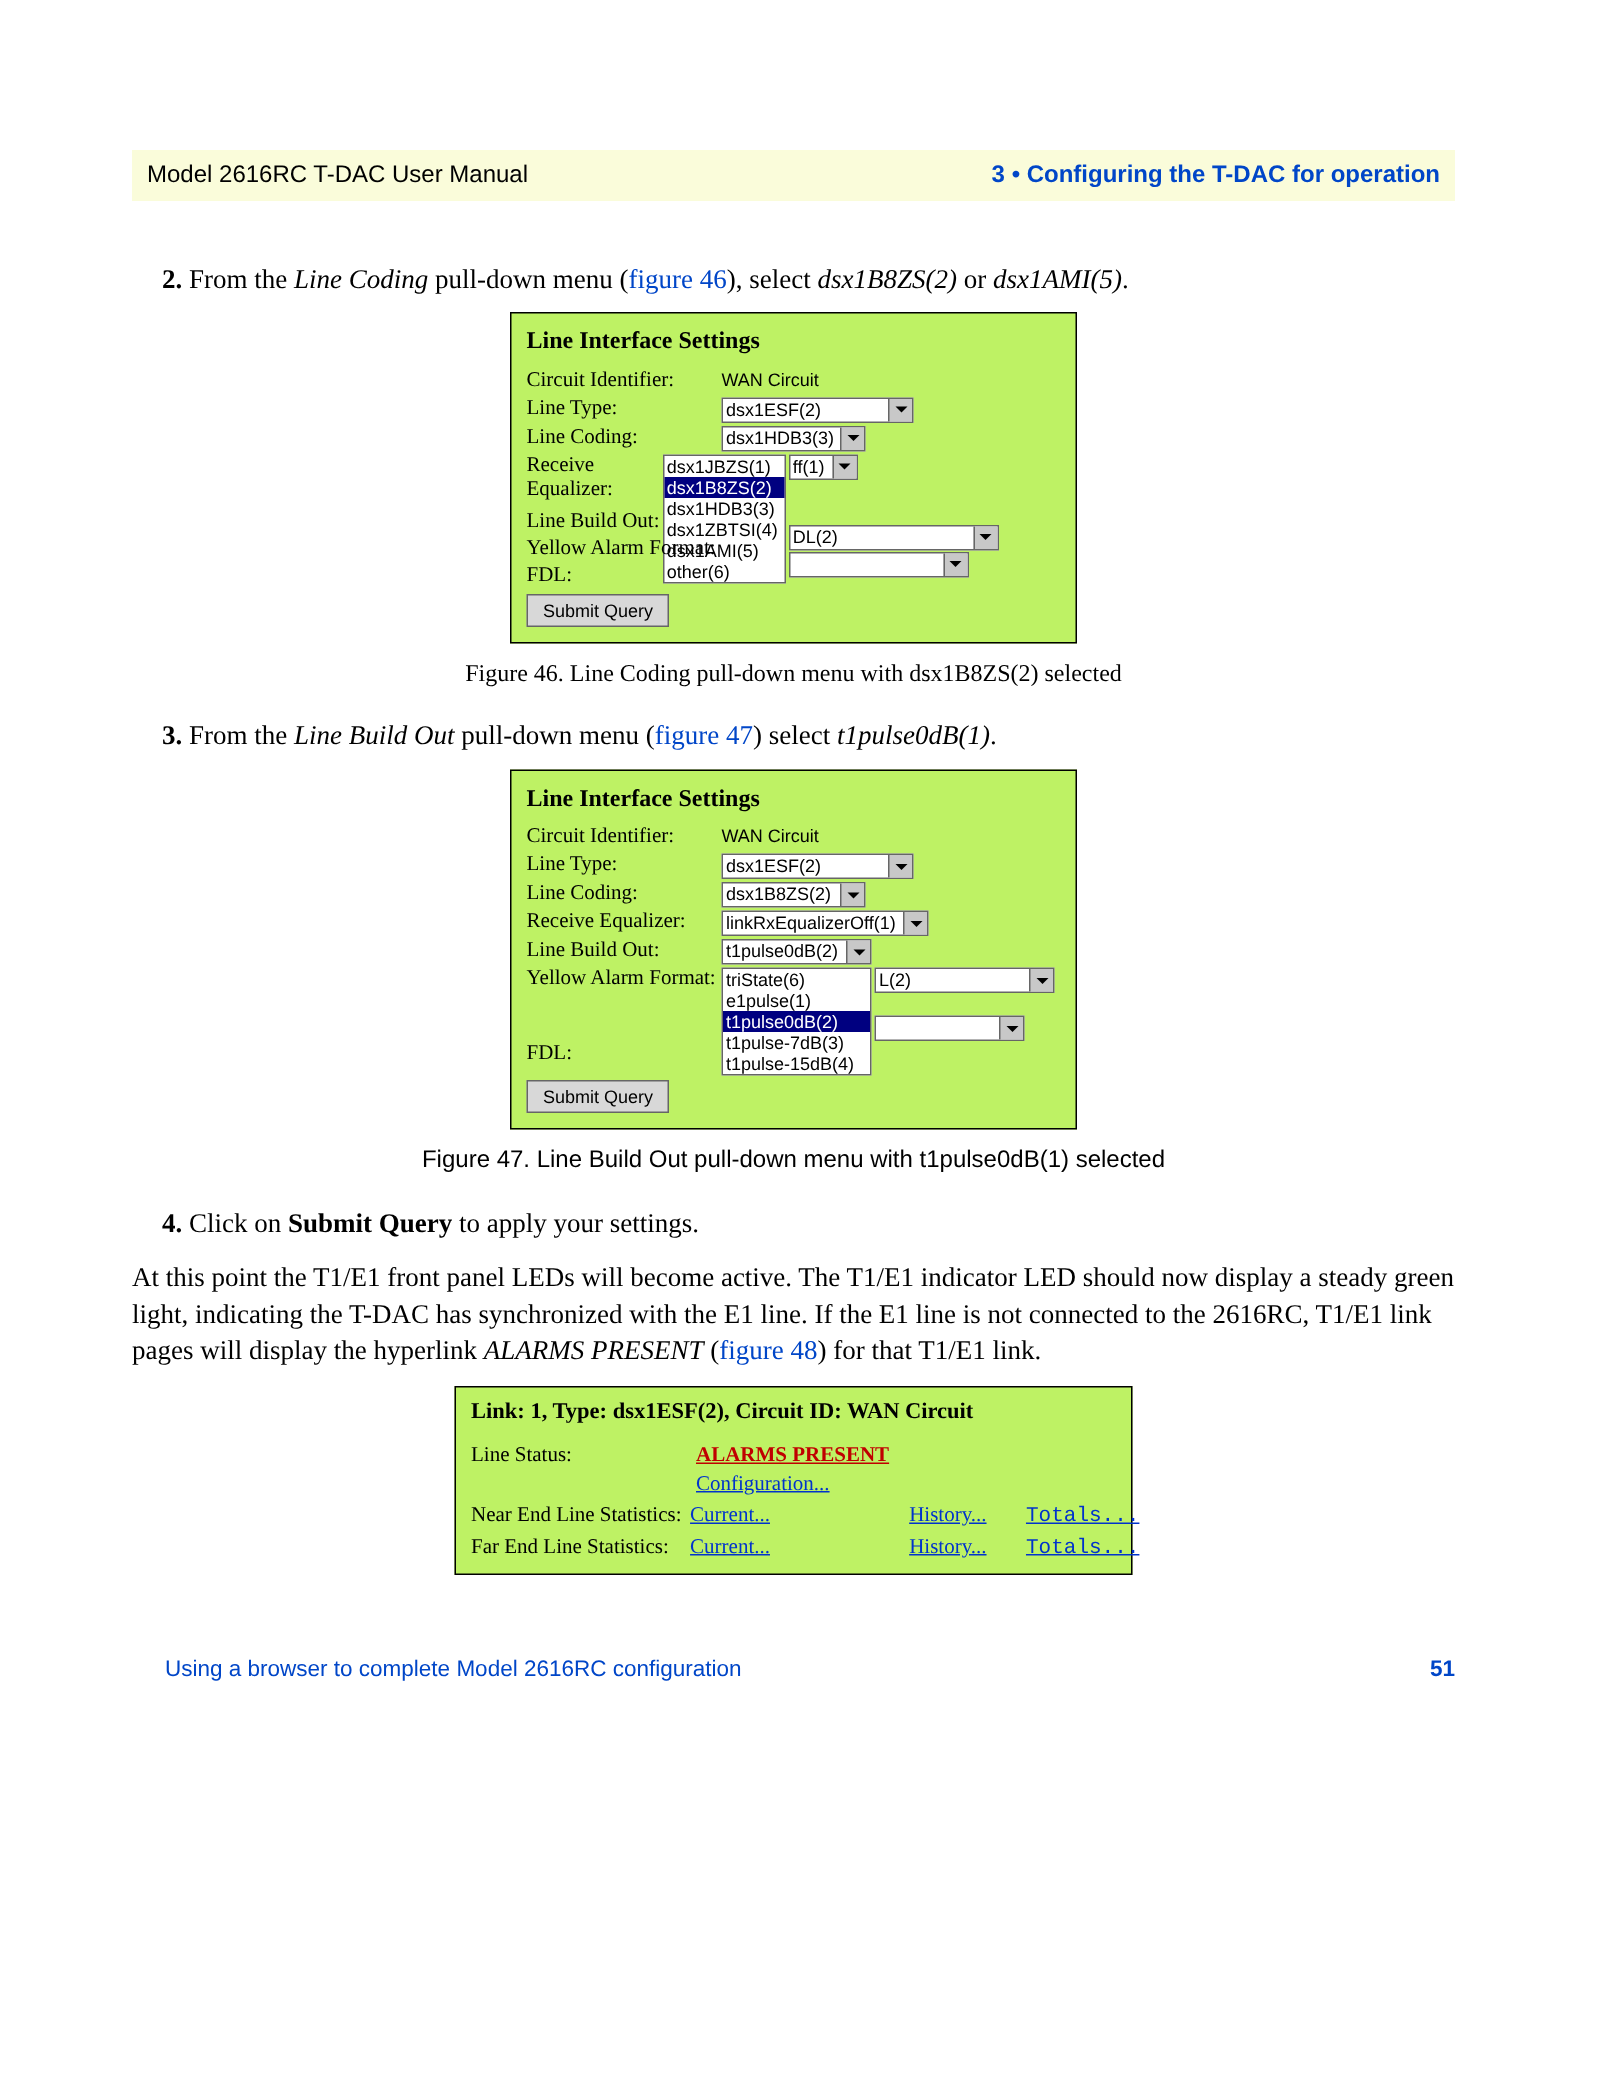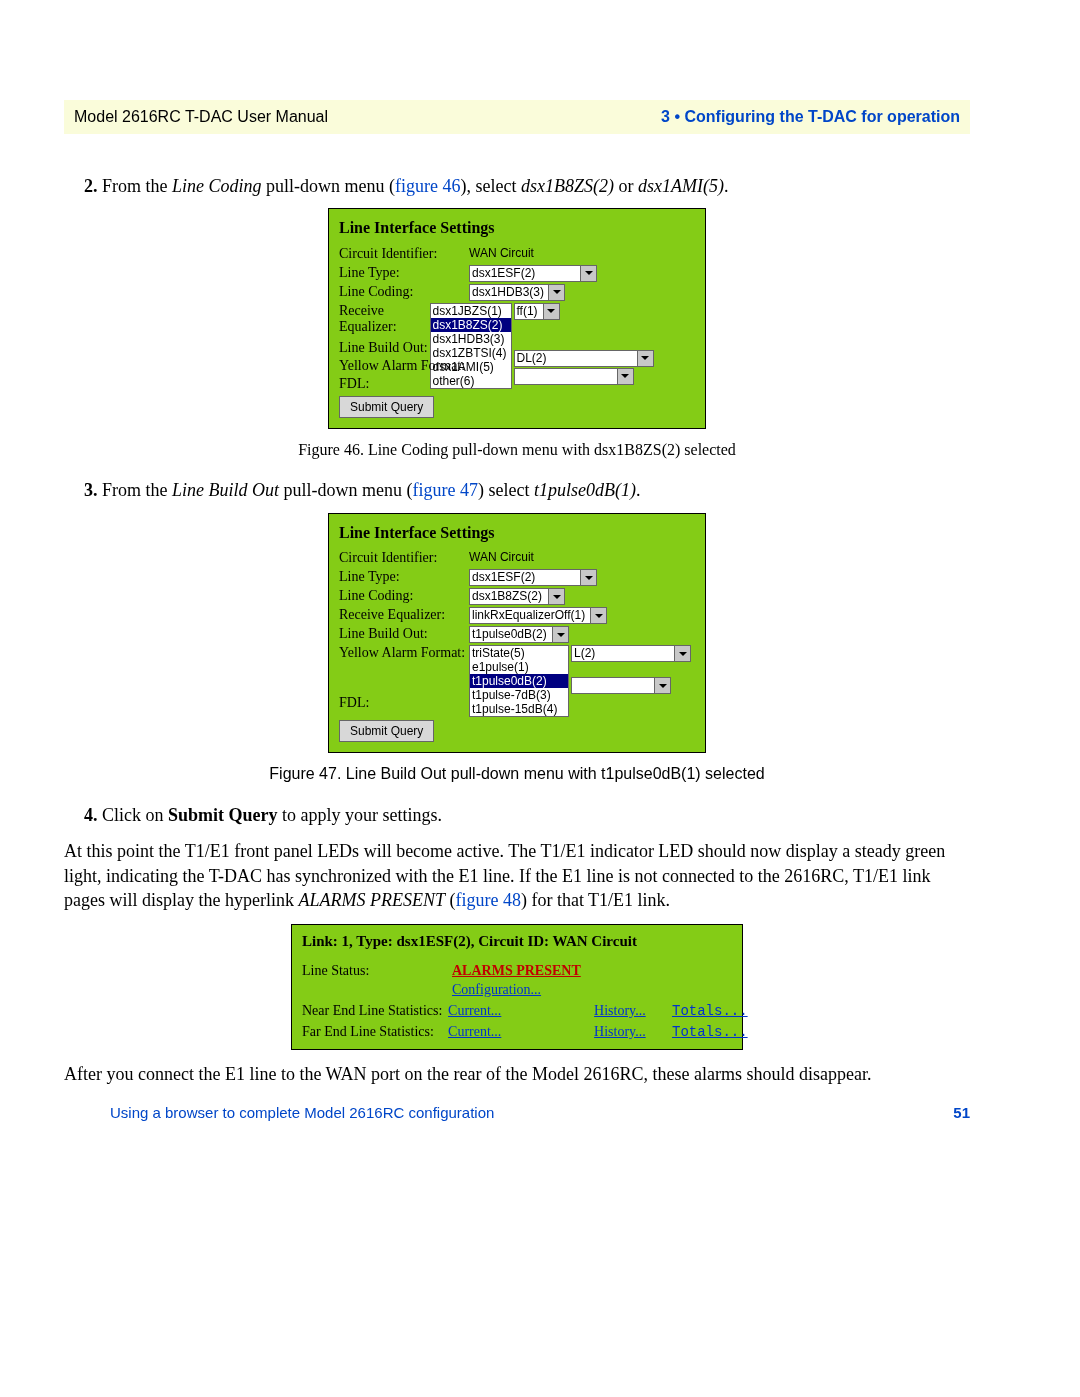--- a/index.html
+++ b/index.html
@@ -7,21 +7,21 @@
     padding: 0;
     background: #fff;
     font-family: "Times New Roman", Times, serif;
     color: #000;
   }
   .page {
     width: 1080px;
     height: 1181px;
     position: relative;
     box-sizing: border-box;
-    padding: 100px 110px 60px 64px;
+    padding: 100px 110px 60px 88px;
   }
   .header-bar {
     background: #fafcda;
     padding: 8px 10px;
     display: flex;
     justify-content: space-between;
     font-family: "Arial Narrow", Arial, sans-serif;
     font-size: 16px;
   }
   .header-left { color: #000; }
@@ -42,21 +42,21 @@
     text-align: center;
     font-size: 16px;
     margin: 10px 0 18px 0;
   }
   .fig-caption.sans { font-family: Arial, Helvetica, sans-serif; }
 
   
   .shot {
     border: 1px solid #000;
     margin: 6px auto 4px auto;
-    background: #84cc16;
+    background: #bef264;
     font-family: "MS Sans Serif", Arial, sans-serif;
     font-size: 13px;
     position: relative;
   }
   .shot1 { width: 376px; }
   .shot2 { width: 376px; }
   .shot-title { font-family: "Times New Roman", serif; font-weight: bold; font-size: 16px; padding: 8px 10px 6px 10px; }
   .form-row { display: flex; align-items: flex-start; padding: 1px 10px; line-height: 1.2; }
   .form-label { width: 130px; font-family: "Times New Roman", serif; font-size: 14px; }
   .form-value { font-family: Arial, sans-serif; font-size: 12px; }
@@ -236,21 +236,21 @@
           <div class="form-label">Line Build Out:</div>
         <div class="select" style="width:100px">
             <span>t1pulse0dB(2)</span>
             <span class="arrow"></span>
           </div>
       </div>
       <div class="form-row" style="align-items:flex-start">
           <div class="form-label">Yellow Alarm Format:</div>
         <div>
           <div class="listbox" style="width:98px">
-            <div>triState(5)</div>
+            <div>triState(6)</div>
             <div>e1pulse(1)</div>
             <div class="sel">t1pulse0dB(2)</div>
             <div>t1pulse-7dB(3)</div>
             <div>t1pulse-15dB(4)</div>
           </div>
         </div>
         <div style="position:relative;left:2px">
           <div class="select" style="width:120px">
               <span>L(2)</span>
               <span class="arrow"></span>
@@ -290,20 +290,19 @@
         </div>
         <div class="tbl-row">
           <div class="tbl-c1">Far End Line Statistics:</div>
           <div class="tbl-c2"><span class="hlink">Current...</span></div>
           <div class="tbl-c3"><span class="hlink">History...</span></div>
           <div class="tbl-c4"><span class="hlink">Totals...</span></div>
         </div>
       </div>
     </div>
 
-    <div class="para">After you connect the E1 line to the WAN port on the rear of the Model 2616RC, these alarms should disappear.</div>
   </div>
 
   <div class="footer">
     <span class="footer-left">Using a browser to complete Model 2616RC configuration</span>
     <span class="footer-right">51</span>
   </div>
 </div>
 
 </body></html>

